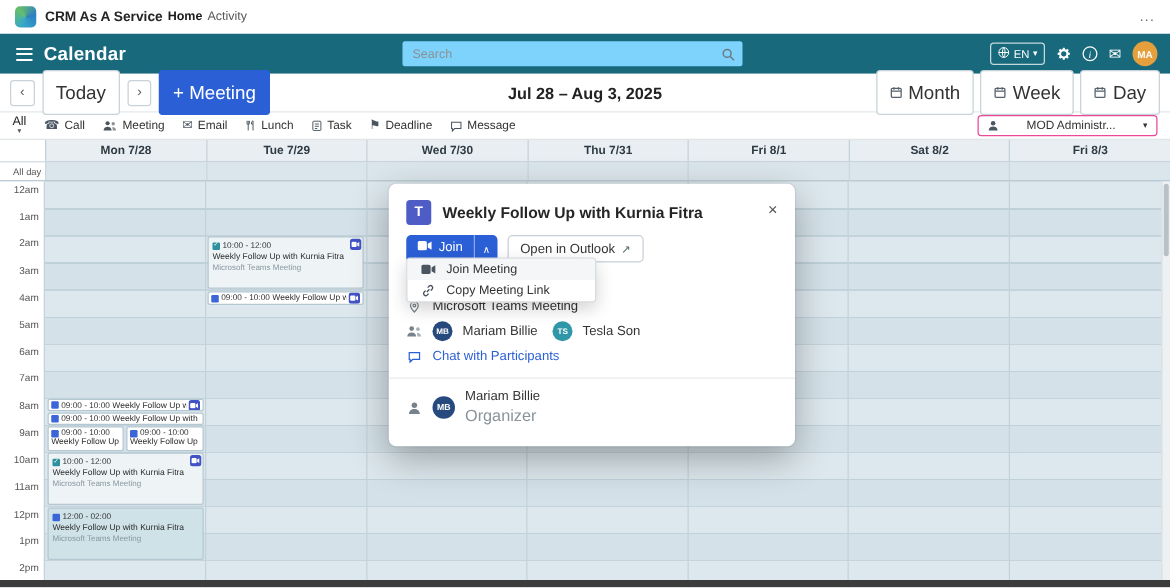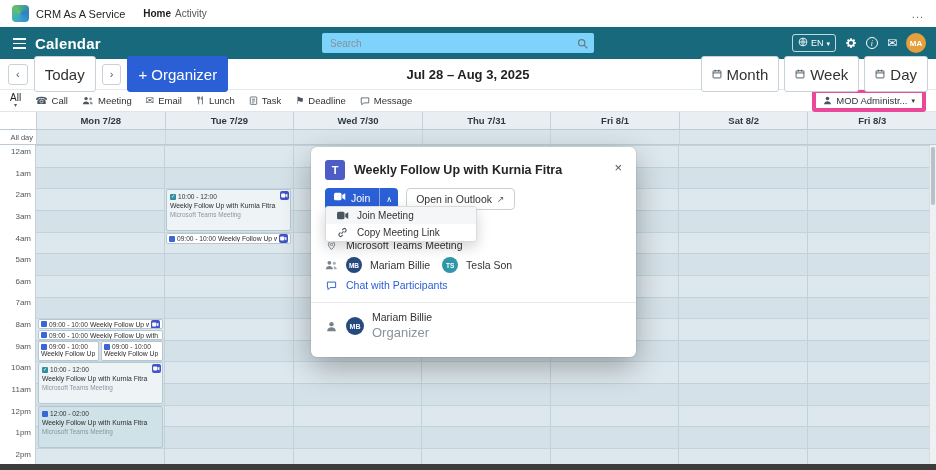--- a/index.html
+++ b/index.html
@@ -2,21 +2,21 @@
 <html><head>
 <meta charset="utf-8">
 <style>
 *{box-sizing:border-box;margin:0;padding:0}
 body{font-family:"Liberation Sans","DejaVu Sans",sans-serif;background:#fff}
 .screen{position:relative;width:936px;height:470px;overflow:hidden;background:#fff}
 
 
 .topbar{height:27px;display:flex;align-items:center;padding:0 12px;background:#fff}
 .logo{width:17px;height:17px;border-radius:4px;background:conic-gradient(from 200deg,#37a8c9,#65bf6a,#2e7fc2,#37a8c9);margin-right:7px;flex:none}
-.apptitle{font-size:11px;font-weight:normal;color:#252525;margin-right:18px;white-space:nowrap}
+.apptitle{font-size:11px;font-weight:bold;color:#252525;margin-right:4px;white-space:nowrap}
 .topnav{display:flex;gap:4px}
 .topnav-item{font-size:10px;color:#555;cursor:pointer}
 .topnav-item.active{color:#1b1b1b;font-weight:bold}
 .more{margin-left:auto;color:#666;font-size:11px;letter-spacing:1px;cursor:pointer}
 
 
 .tealbar{height:32px;background:#17697b;display:flex;align-items:center;padding:0 10px;position:relative;color:#fff}
 .hamb{width:13px;height:11px;margin:0 9px 0 3px;background:repeating-linear-gradient(to bottom,#fff 0 1.6px,transparent 1.6px 4.6px);cursor:pointer;flex:none}
 .pagetitle{font-size:15px;font-weight:bold;letter-spacing:.2px}
 .searchbox{position:absolute;left:322px;top:6px;width:272px;height:20px;background:#7dd3fc;border-radius:2px;display:flex;align-items:center}
@@ -38,21 +38,21 @@
 .daterange{position:absolute;left:0;right:0;text-align:center;font-size:13px;font-weight:bold;color:#222;pointer-events:none}
 .views{margin-left:auto;display:flex;gap:5px}
 .calico{display:flex;color:#55606a}
 
 
 .filterbar{height:22px;display:flex;align-items:center;padding:0 10px;border-bottom:1px solid #dfe5e8;background:#fff;gap:14px}
 .allfilter{display:flex;flex-direction:column;align-items:center;line-height:9px;font-size:10px;color:#222;cursor:pointer}
 .allfilter .crt{font-size:6px;color:#555}
 .fitem{display:flex;align-items:center;gap:4px;font-size:9.5px;color:#333;cursor:pointer}
 .fico{font-size:10px;color:#4a5560;display:flex;line-height:1}
-.owner{margin-left:auto;display:flex;align-items:center;gap:4px;border:4px solid #ec4899;border-radius:3px;padding:2px 7px;font-size:9.5px;color:#333;cursor:pointer}
+.owner{margin-left:auto;display:flex;align-items:center;gap:22px;border:1px solid #ec4899;border-radius:3px;padding:2px 7px;font-size:9.5px;color:#333;cursor:pointer}
 
 
 .cal{position:relative}
 .dayhdr{display:flex;height:18px;border-bottom:1px solid #bccbd3;background:#e8eef2}
 .corner{width:36px;background:#fff;flex:none}
 .dcell{flex:1;border-left:1px solid #c3d2d9;display:flex;align-items:center;justify-content:center;font-size:9.5px;font-weight:bold;color:#2e3a42}
 .alldayrow{display:flex;height:15px;border-bottom:1px solid #bccbd3;background:#dbe6ec}
 .alldayrow .corner{display:flex;align-items:center;justify-content:flex-end;padding-right:3px;font-size:7.5px;color:#555}
 .alldayrow .dcell{border-left:1px solid #c9d6dd}
 .gridbody{position:relative;height:325px;overflow:hidden;background:
@@ -159,21 +159,21 @@
         </span>
       <span class="hico">✉</span>
       <span class="avatar">MA</span>
     </div>
   </div>
 
   <div class="toolbar">
     <button class="tbtn ico">‹</button>
     <button class="tbtn">Today</button>
     <button class="tbtn ico">›</button>
-    <button class="tbtn primary">+ Organizer</button>
+    <button class="tbtn primary">+ Meeting</button>
     <div class="daterange">Jul 28 – Aug 3, 2025</div>
     <div class="views">
       <button class="tbtn">
         <span class="calico">
             <svg viewBox="0 0 14 14" width="10" height="10" fill="none" stroke="currentColor" stroke-width="1.4">
               <rect x="1.5" y="2.5" width="11" height="10" rx="1"></rect>
               <path d="M1.5 5.5h11M4.5 1v3M9.5 1v3"></path>
             </svg>
           </span>
         <span>Month</span>

